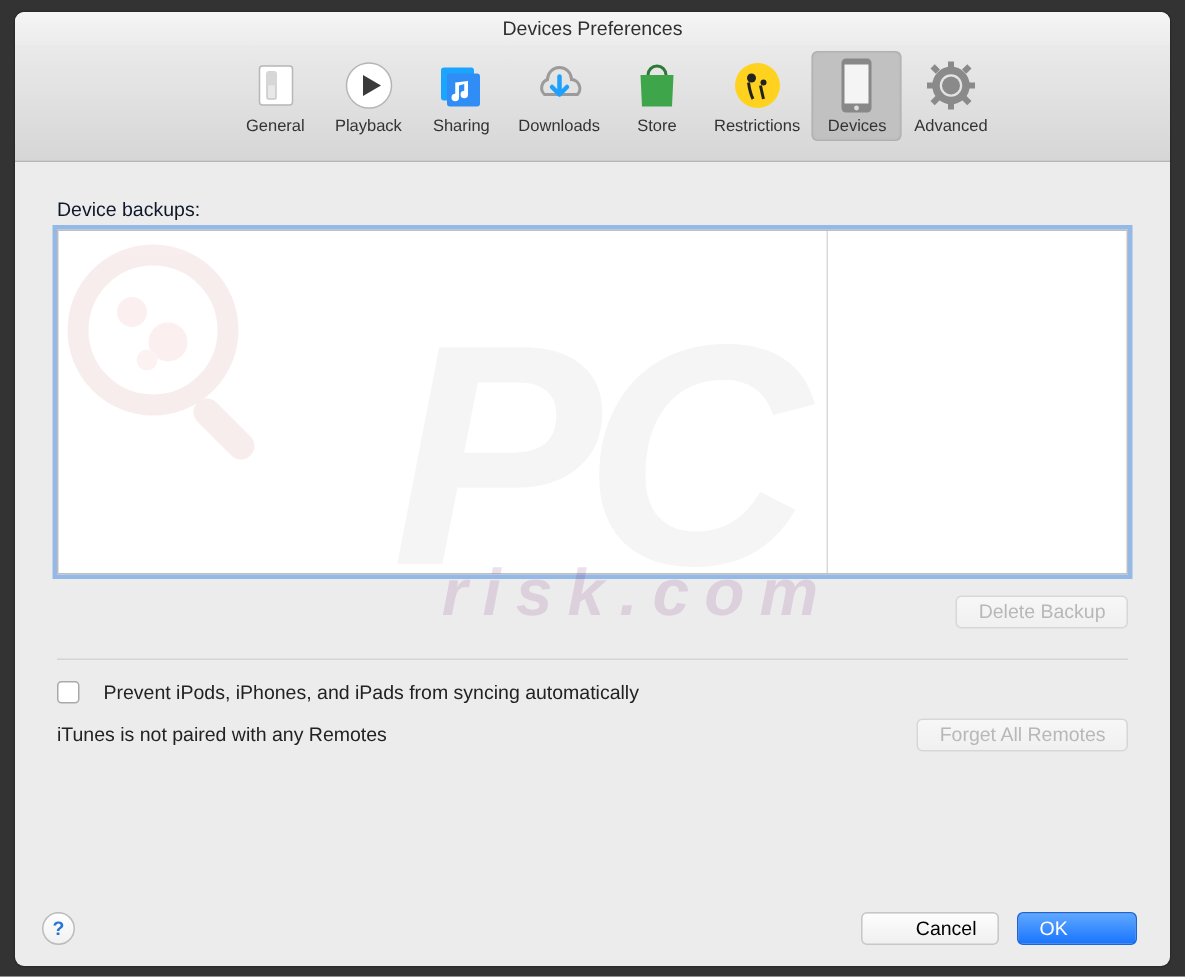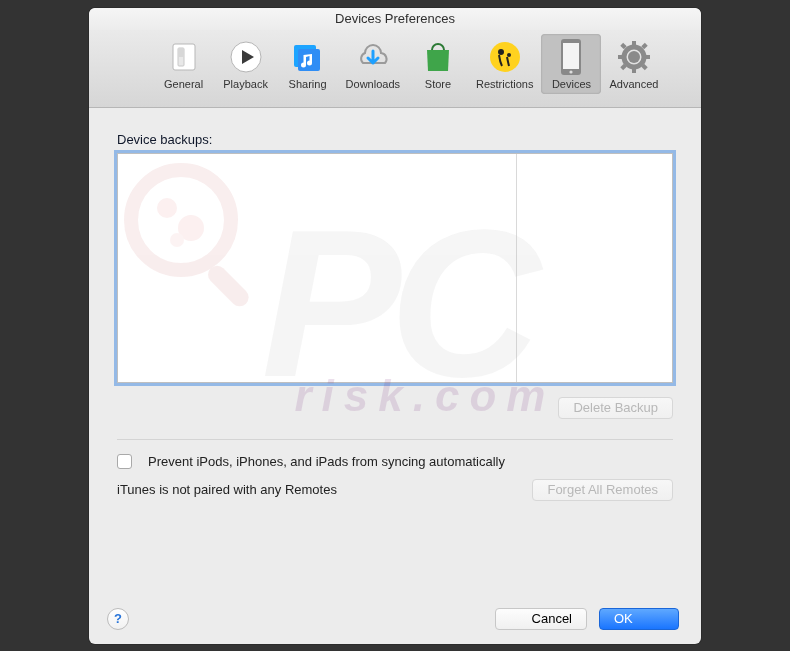--- a/index.html
+++ b/index.html
@@ -1,20 +1,20 @@
 <!DOCTYPE html>
 <html><head>
 <meta charset="utf-8">
 <style>
   * { box-sizing: border-box; margin: 0; padding: 0; }
   html, body { width: 790px; height: 651px; overflow: hidden; font-family: -apple-system, "Helvetica Neue", Arial, sans-serif; font-size: 13px; color: #000; }
   body { background: #333; display: flex; align-items: center; justify-content: center; }
 
   .window {
-    width: 612px;
+    width: 770px;
     height: 636px;
     background: #ececec;
     border-radius: 6px;
     box-shadow: 0 0 0 1px rgba(0,0,0,.15);
     position: relative;
     overflow: hidden;
   }
 
   .titlebar {
     height: 22px;

